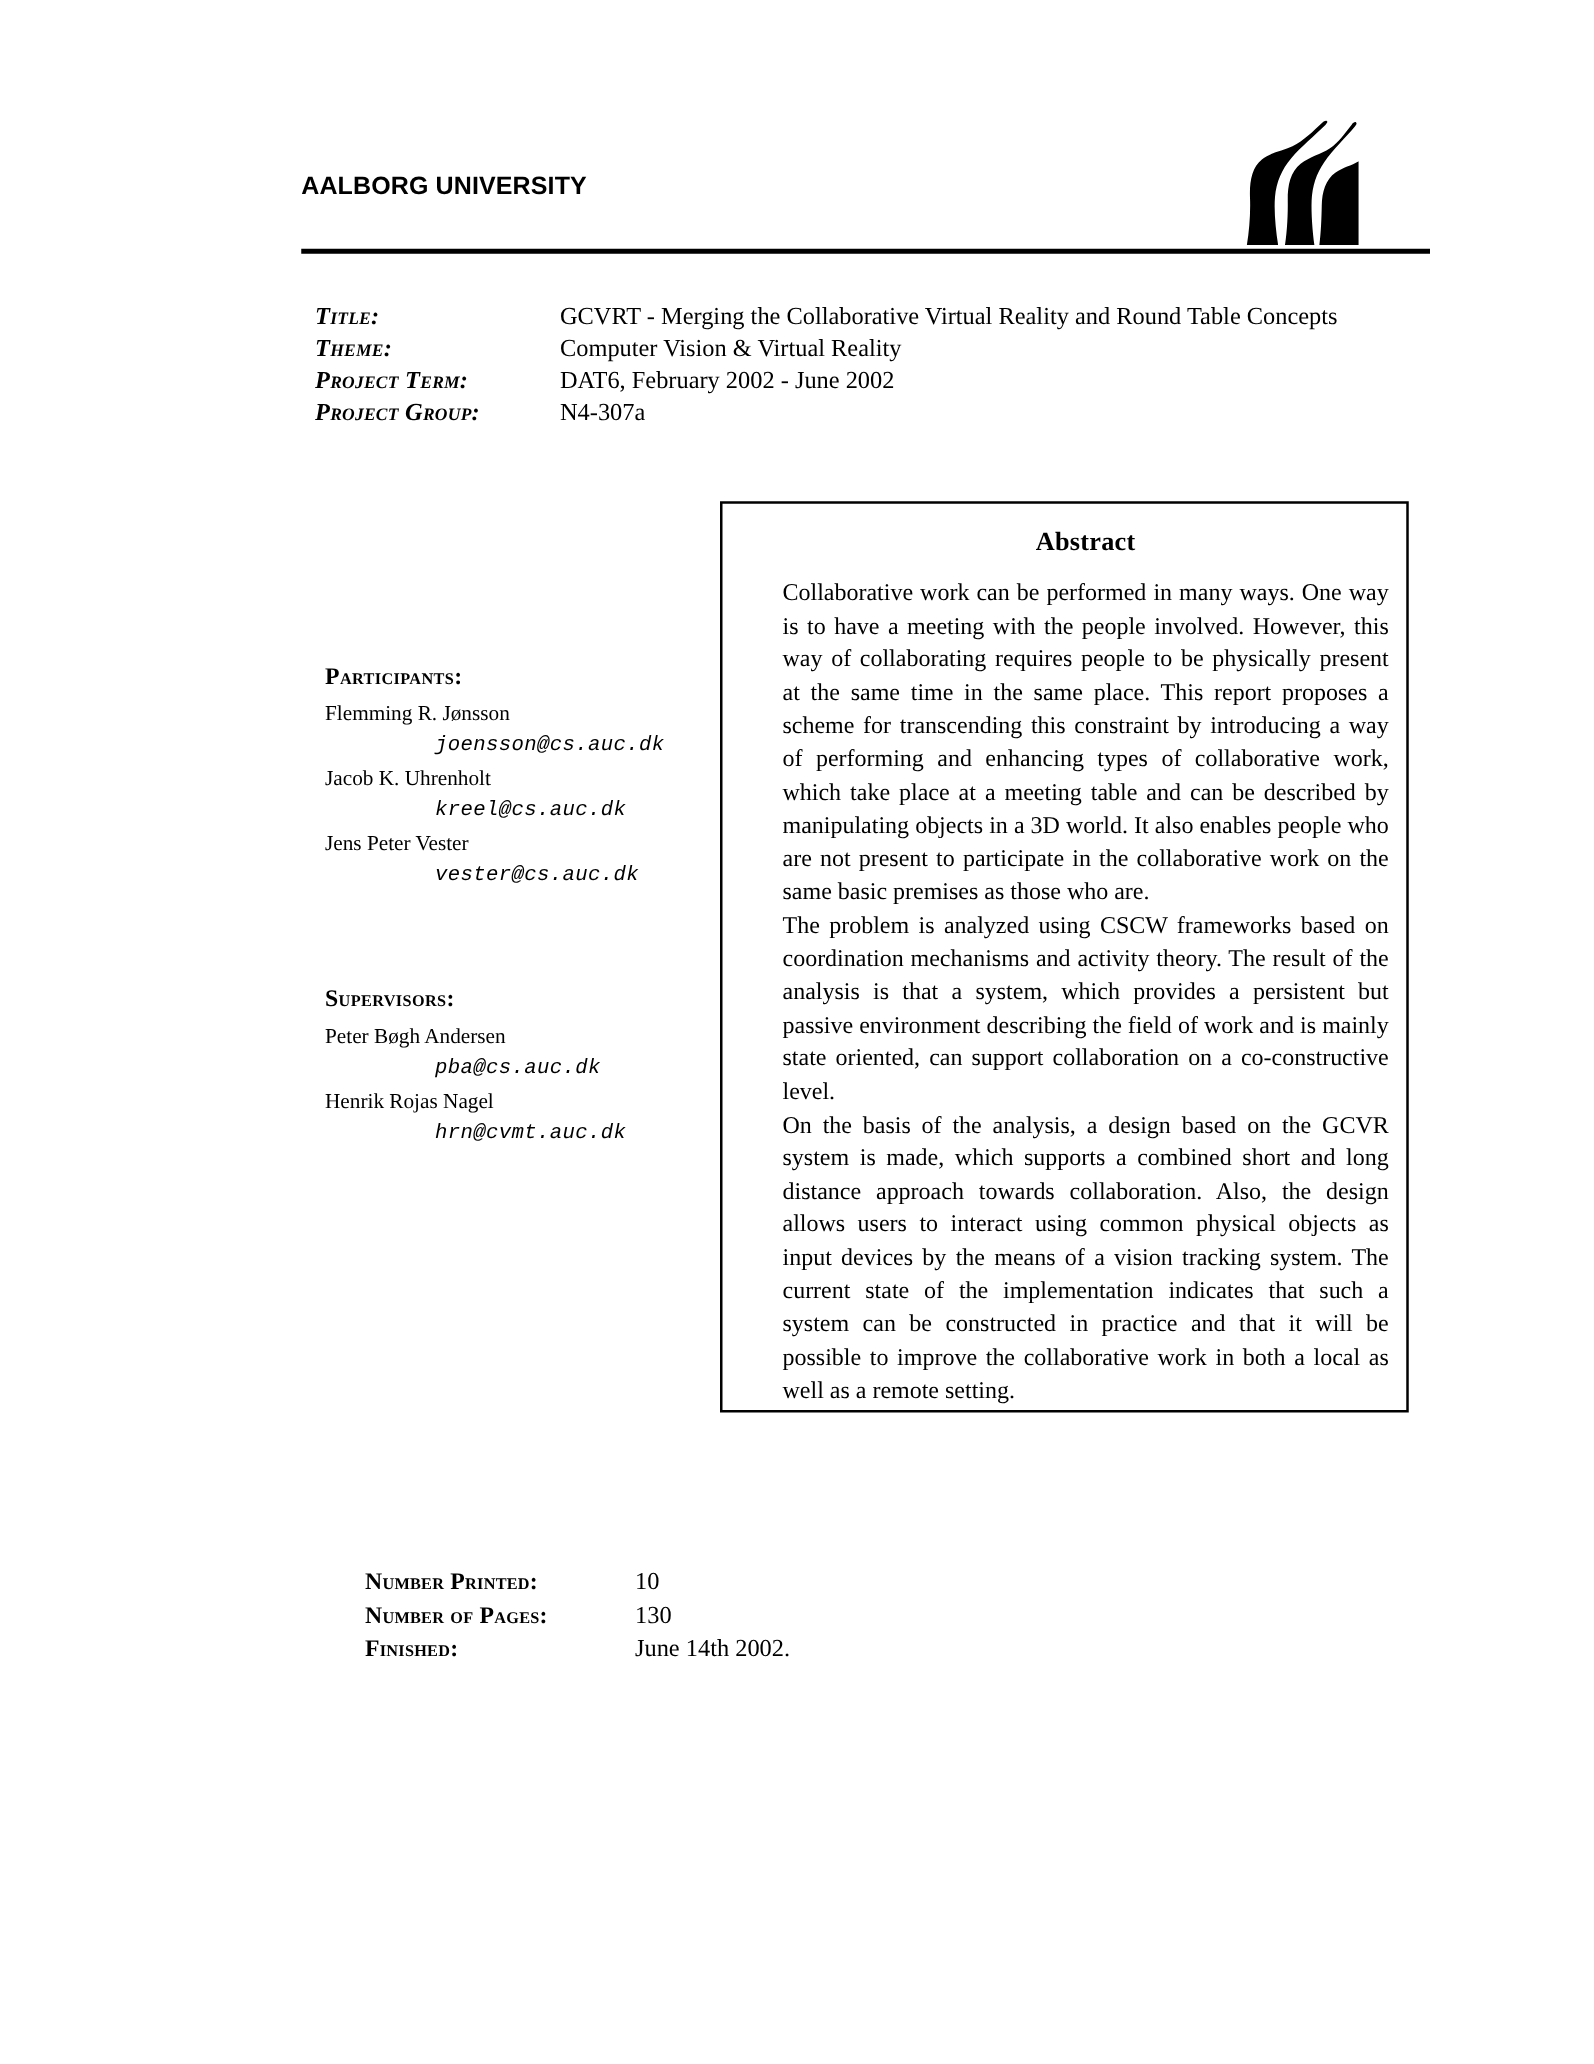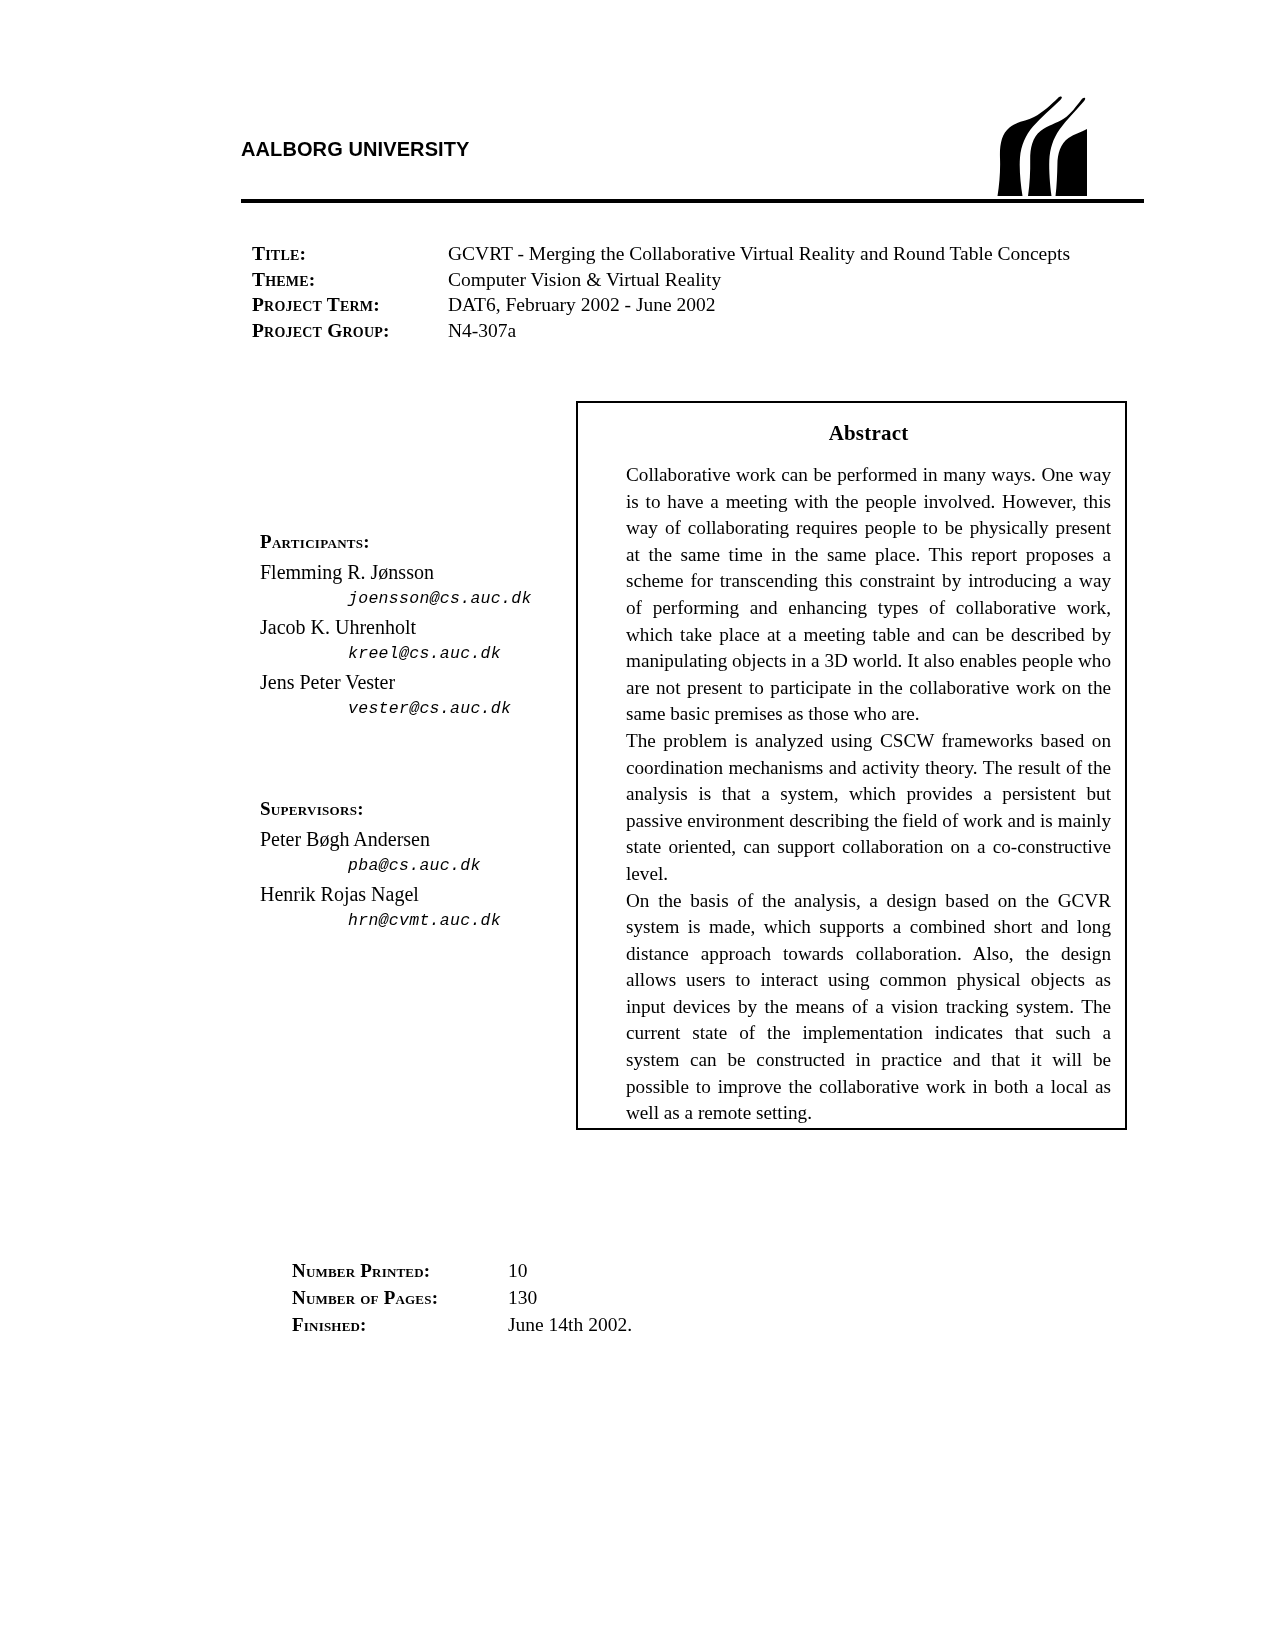--- a/index.html
+++ b/index.html
@@ -83,20 +83,21 @@
     height: 25.5px;
   }
   .meta-label {
     width: 196px;
     flex: 0 0 196px;
     font-size: 19.5px;
     font-variant: small-caps;
     font-weight: bold;
     letter-spacing: 0.2px;
     white-space: nowrap;
+    font-style: italic;
   }
   .meta-value {
     font-size: 19.5px;
     white-space: nowrap;
   }
 
   
   .people {
     position: absolute;
     left: 260px;
@@ -104,21 +105,21 @@
     width: 300px;
   }
   .group-heading {
     font-size: 19px;
     font-variant: small-caps;
     font-weight: bold;
     letter-spacing: 0.3px;
     margin-bottom: 7px;
   }
   .person-name {
-    font-size: 20px;
+    font-size: 17px;
     line-height: 1.0;
     margin-top: 6px;
   }
   .person-email {
     font-family: "Liberation Mono", "DejaVu Sans Mono", monospace;
     font-style: italic;
     font-size: 16.5px;
     margin-left: 88px;
     margin-top: 7px;
     letter-spacing: 0.3px;
@@ -161,21 +162,21 @@
 
   
   .footer {
     position: absolute;
     left: 292px;
     top: 1255px;
     width: 600px;
   }
   .footer-row {
     display: flex;
-    align-items: flex-end;
+    align-items: flex-start;
     height: 27px;
     font-family: Liberation Serif, serif;
   }
   .footer-label {
     width: 216px;
     flex: 0 0 216px;
     font-size: 19px;
     font-variant: small-caps;
     font-weight: bold;
     letter-spacing: 0.2px;

